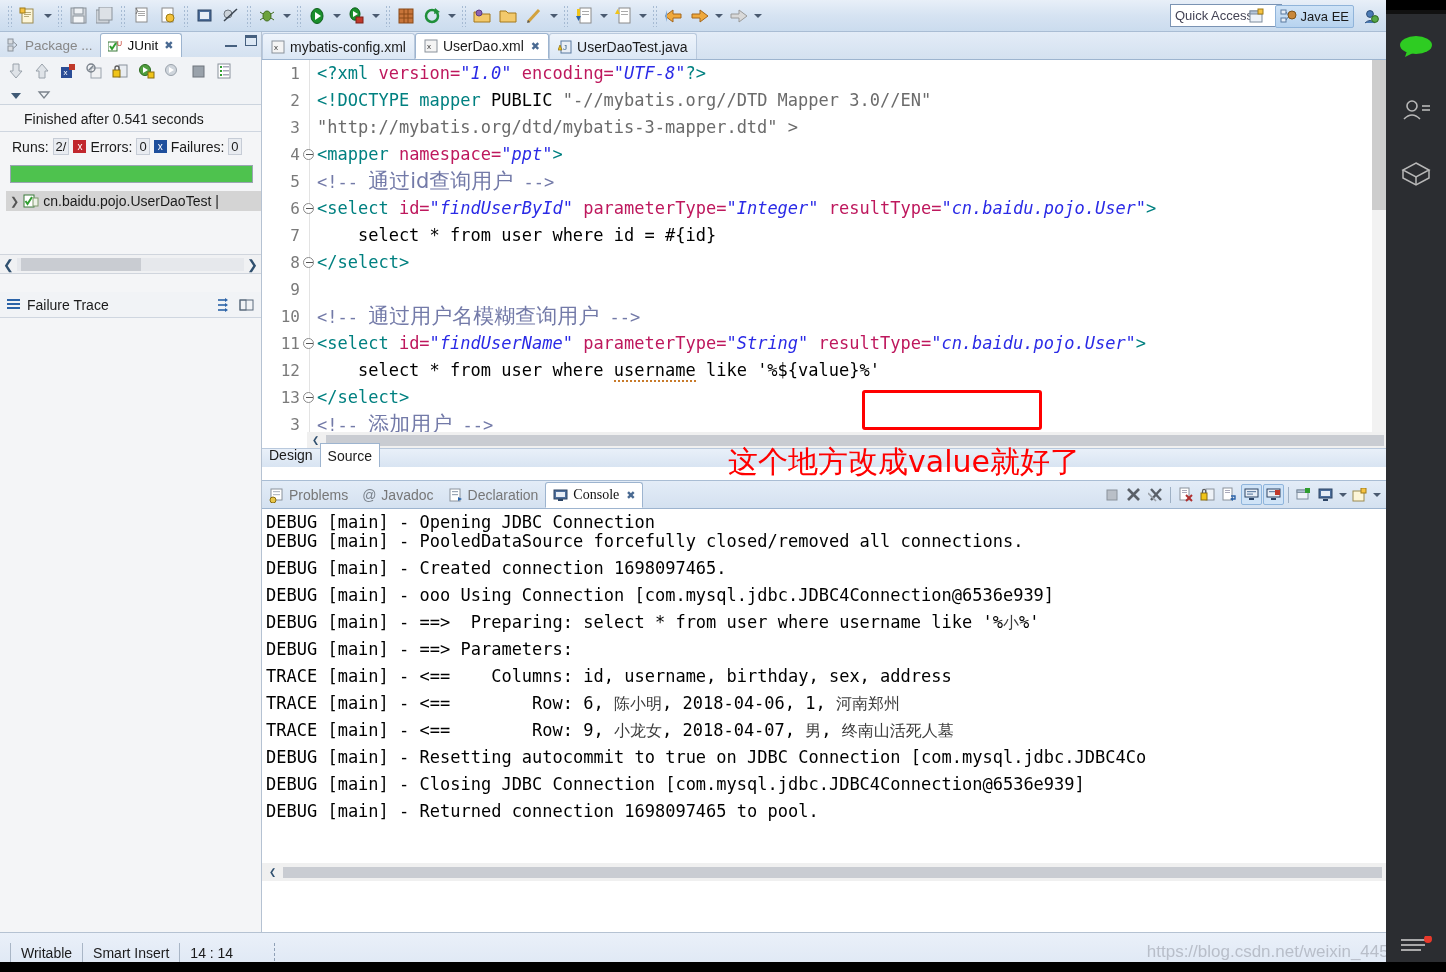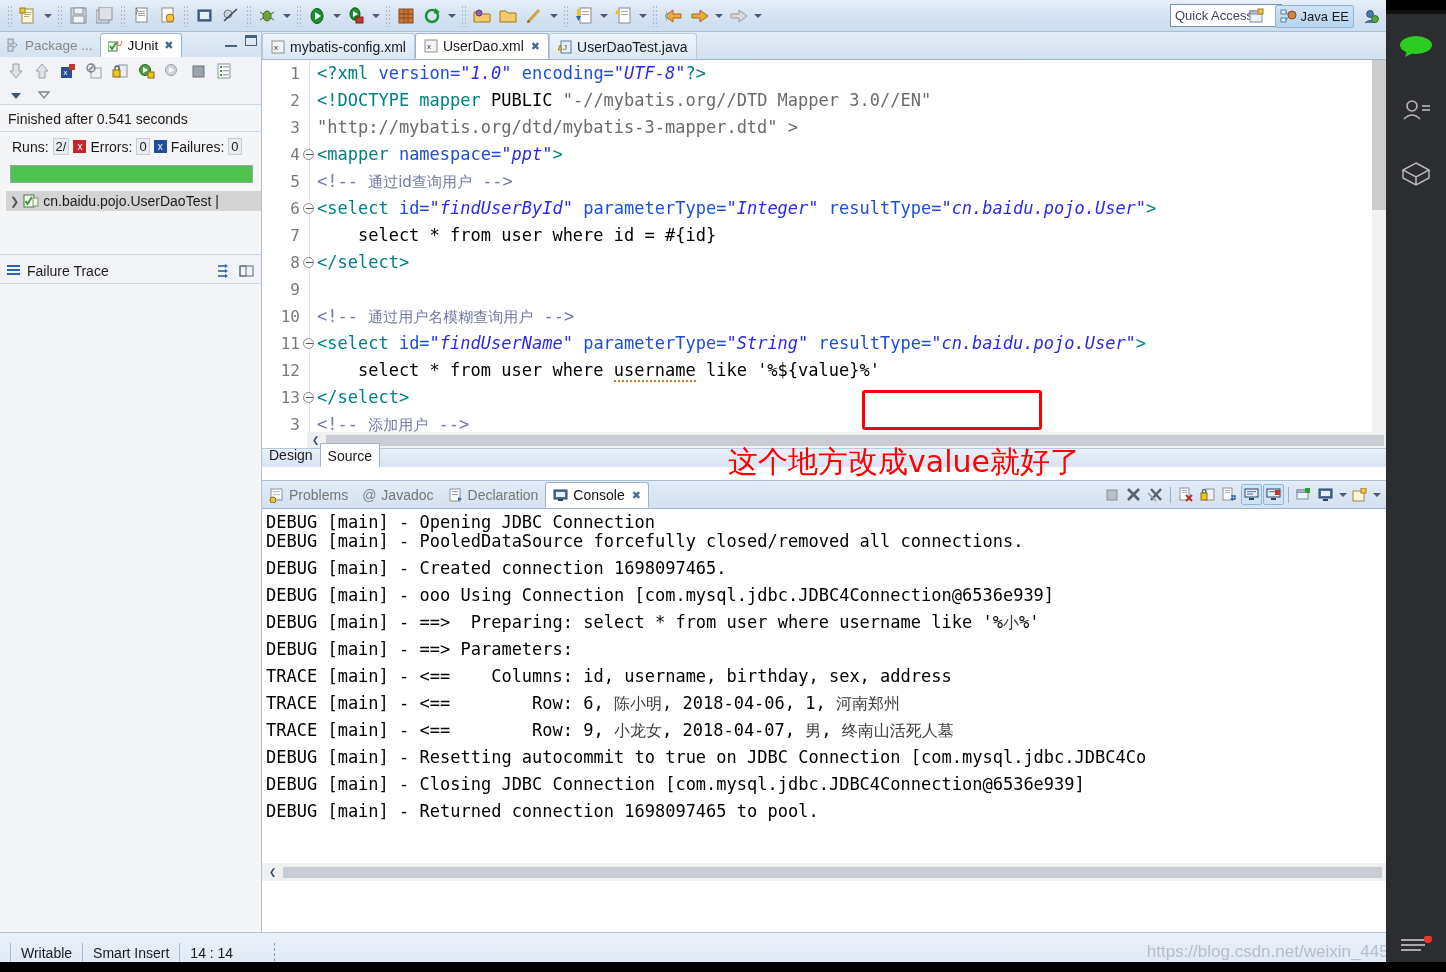--- a/index.html
+++ b/index.html
@@ -93,21 +93,21 @@
 
   .junit-toolbar {
     height: 48px; padding: 3px 4px 0 4px;
     background: #f1f3f6;
     border-bottom: 1px solid #ccd4de;
     display: flex; flex-wrap: wrap; align-items: flex-start; gap: 2px;
   }
   .jt-btn { width: 24px; height: 22px; display: flex; align-items: center; justify-content: center; }
 
   .junit-status {
-    font-size: 14px; color: #1b1b1b; padding: 6px 6px 4px 8px;
+    font-size: 14px; color: #1b1b1b; padding: 6px 6px 4px 24px;
     border-bottom: 1px solid #cfd6e0;
   }
   .junit-counts {
     display: flex; align-items: center; gap: 4px;
     font-size: 14px; color: #1b1b1b; padding: 6px 4px 4px 12px;
     white-space: nowrap; overflow: hidden;
   }
   .cnt-box {
     background: #e9ecf1; border: 1px solid #c6ccd6; padding: 0 2px;
     font-size: 13px;
@@ -190,26 +190,26 @@
   .fold {
     position: absolute; left: 41px; top: 8px;
     width: 11px; height: 11px; border: 1px solid #8a8a8a; border-radius: 50%;
     background: #fff;
   }
   .fold::after {
     content: ""; position: absolute; left: 2px; top: 4px; width: 7px; height: 1px; background: #555;
   }
   .code-text { position: absolute; left: 55px; top: 0; }
   .tag { color: #008080; }
-  .attr { color: #1d4ed8; }
+  .attr { color: #be185d; }
   .str { color: #2a2ae6; font-style: italic; }
   .dstr { color: #6b6b6b; }
   .cmt { color: #737aa8; }
   .plain { color: #000; }
-  .cjk { font-family: "DejaVu Sans", sans-serif; font-size: 15px; }
+  .cjk { font-family: "DejaVu Sans", sans-serif; font-size: 21px; }
   .squiggle {
     border-bottom: 2px dotted #c87a2a;
   }
 
   .hl-box {
     position: absolute;
     border: 3px solid #f00;
     border-radius: 3px;
     pointer-events: none;
   }
@@ -252,21 +252,21 @@
     height: 28px; display: flex; align-items: flex-end;
     background: linear-gradient(to bottom,#e3ecf7,#d4e1f0);
     border-bottom: 1px solid #9db4cf; position: relative;
   }
   .ctab {
     display: flex; align-items: center; gap: 5px; height: 26px; padding: 0 7px;
     font-size: 14px; color: #777; white-space: nowrap; border-radius: 3px 3px 0 0;
   }
   .ctab.active {
     background: #fff; color: #111;
-    border: 1px solid #9db4cf; border-bottom: 1px solid #fff;
+    border: 1px solid #9db4cf; border-bottom: 1px solid #fff; font-family: Liberation Serif, serif;
   }
   .console-toolbar {
     position: absolute; right: 4px; top: 3px; display: flex; align-items: center; gap: 1px;
   }
   .ct-btn { width: 21px; height: 21px; display: flex; align-items: center; justify-content: center; }
   .ct-btn.sel { background: #cfe3f7; border: 1px solid #8fb5dc; border-radius: 2px; }
   .ct-sep { width: 1px; height: 16px; background: #9eb0c4; margin: 0 3px; }
   .ct-arrow { width: 11px; display: flex; align-items: center; justify-content: center; }
   .ct-arrow::after {
     content: ""; width: 0; height: 0;
@@ -666,21 +666,21 @@
     </div>
 
     <div class="hscroll" style="top:222px;">
       <div class="hs-btn">❮</div>
       <div class="hs-track">
         <div class="hs-thumb"></div>
       </div>
       <div class="hs-btn">❯</div>
     </div>
 
-    <div class="failure-trace" style="top:226px;">
+    <div class="failure-trace" style="top:260px;">
       <svg class="ic" width="15" height="15" viewBox="0 0 15 15">
         <rect x="1" y="2" width="13" height="2" fill="#2b63a8"></rect>
         <rect x="1" y="6" width="13" height="2" fill="#2b63a8"></rect>
         <rect x="1" y="10" width="13" height="2" fill="#2b63a8"></rect>
       </svg>
       <span>Failure Trace</span>
       <span class="ft-ctrl">
         <svg class="ic" width="16" height="15" viewBox="0 0 16 15" style="display:inline-block">
           <line x1="1" y1="3" x2="8" y2="3" stroke="#2b63a8" stroke-width="1.6"></line>
             <polygon points="8,1 11,3 8,5" fill="#2b63a8"></polygon>

